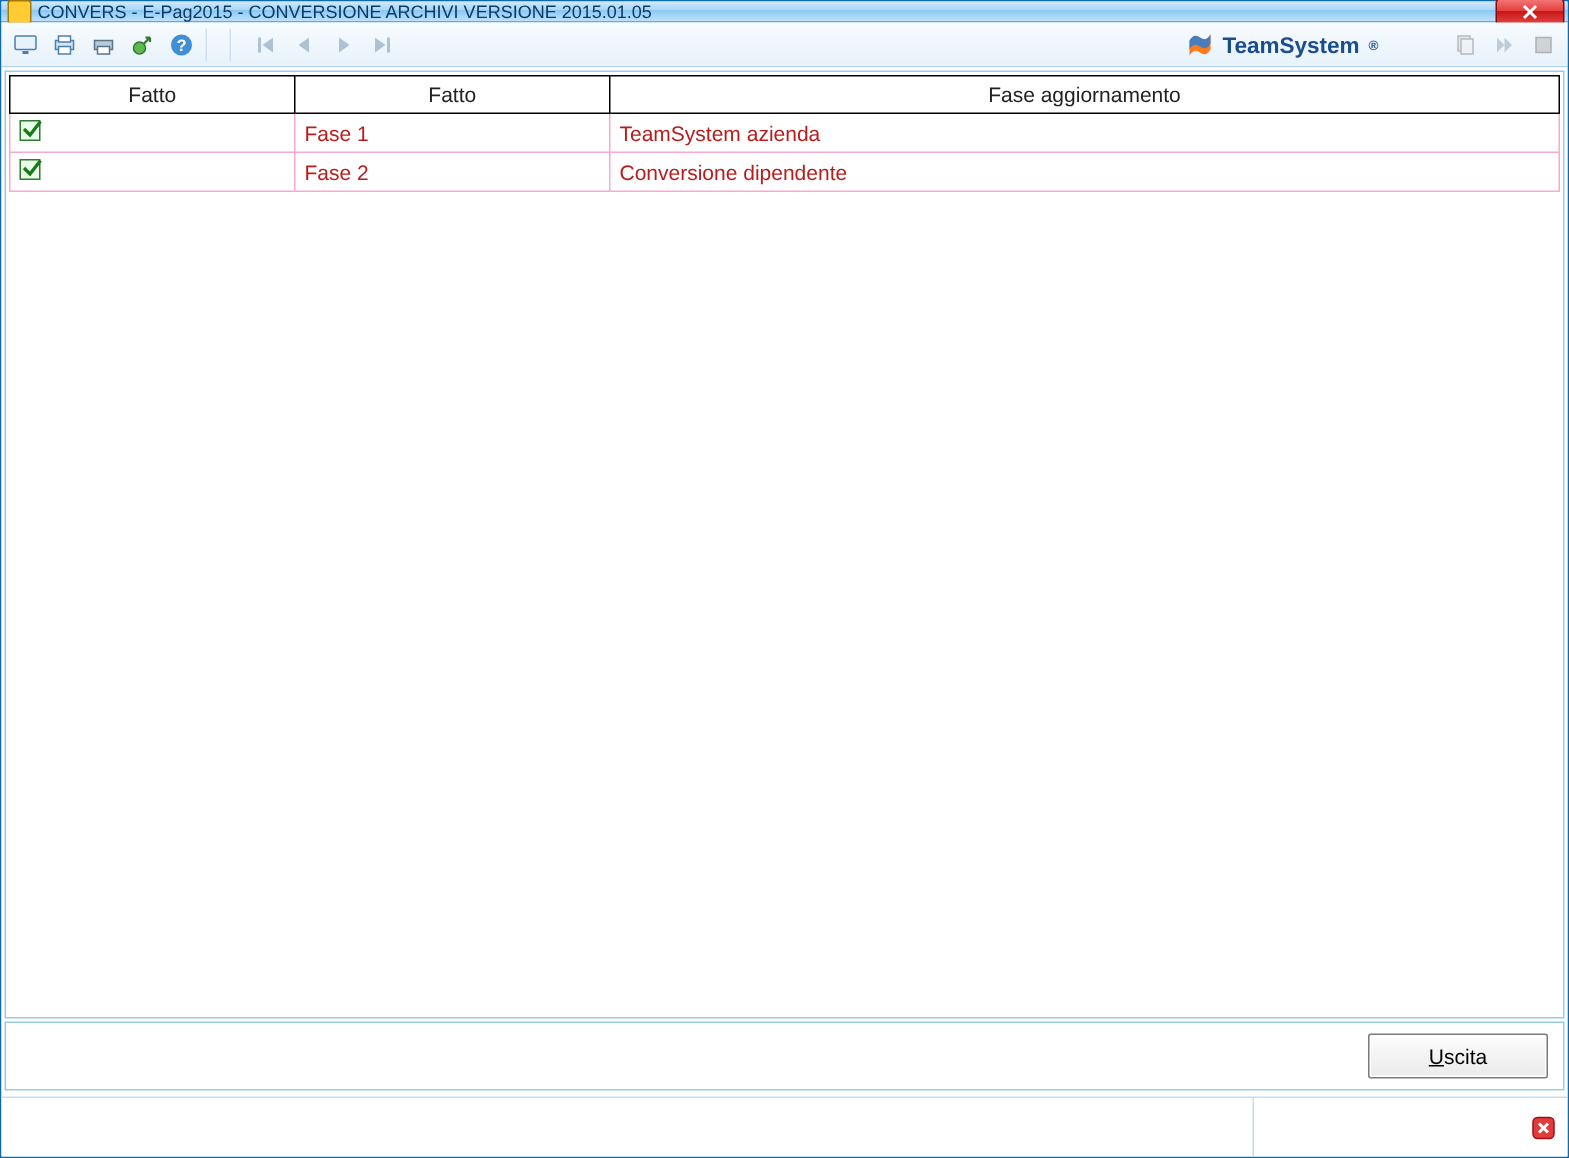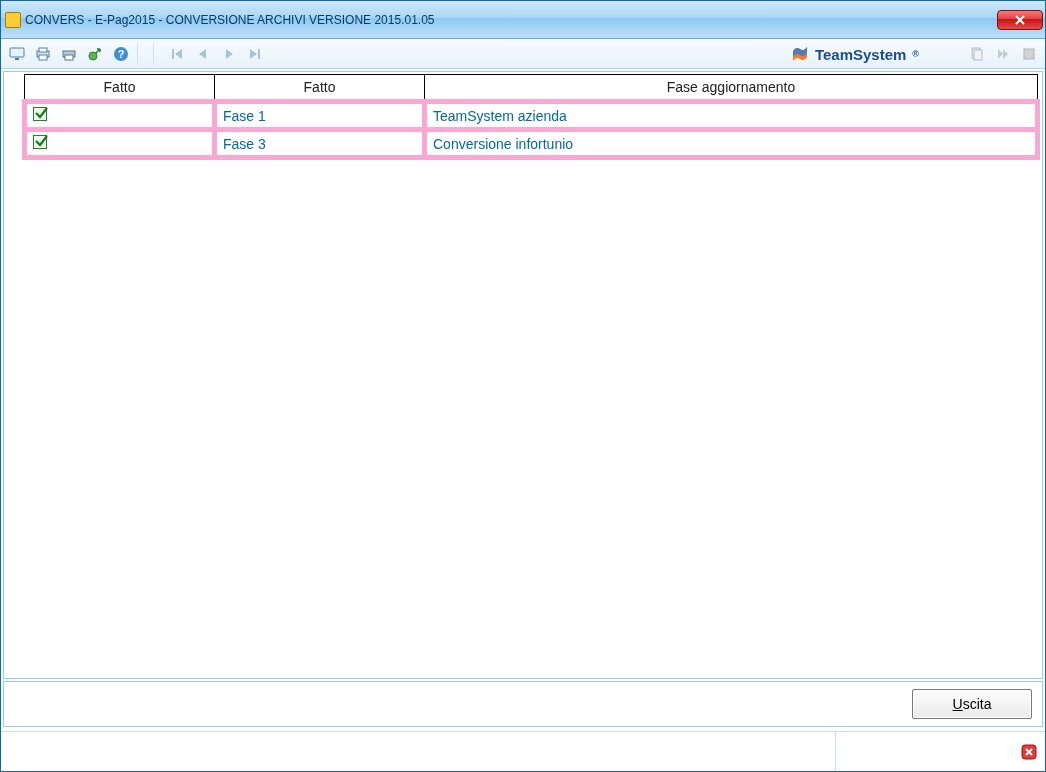--- a/index.html
+++ b/index.html
@@ -1,20 +1,20 @@
 <!DOCTYPE html>
 <html><head>
 <meta charset="utf-8">
 <style>
   * { box-sizing: border-box; }
   html, body { margin: 0; padding: 0; font-family: Tahoma, Verdana, Arial, sans-serif; font-size: 12px; background: #fff; }
   .window { width: 1046px; height: 772px; background: #fff; position: relative; display: flex; flex-direction: column; border: 1px solid #0f6aa8; }
   
   .titlebar {
-    height: 38px; display: flex; align-items: center; justify-content: space-between;
+    height: 14px; display: flex; align-items: center; justify-content: space-between;
     background: linear-gradient(to bottom,#cfe8fb 0%,#a8d6f6 45%,#8cc9f2 46%,#bfe0fa 100%);
     border-bottom: 1px solid #6aa8d8; padding: 0 0 0 4px;
   }
   .titlebar-left { display:flex; align-items:center; gap:4px; }
   .title-text { color:#0a3a66; font-size:12px; white-space:nowrap; }
   .win-icon { width:16px; height:16px; background:#ffcc33; border:1px solid #aa7700; border-radius:2px; display:inline-block;}
   .close-btn {
     width:46px; height:20px; margin-right:0;
     background: linear-gradient(to bottom,#f47a7a 0%,#e64040 45%,#c81414 46%,#e24b4b 100%);
     border:1px solid #8a0b0b; border-top-left-radius:4px; border-bottom-left-radius:4px; border-top-right-radius:4px; border-bottom-right-radius:4px;
@@ -34,30 +34,30 @@
   .brand { display:flex; align-items:flex-end; gap:6px; color:#1a4d8f; font-weight:bold; font-size:15px;}
   .brand .mark { width:18px;height:18px;}
   .brand .reg { font-size:9px; position:relative; top:-4px;}
   .right-tools { display:flex; gap:6px;}
   .ico { width:16px;height:16px; display:block;}
   .nav-arrow { fill:#7a98b5;}
   .nav-disabled { opacity:.55;}
   
   .content-outer { flex:1; padding:2px; background:#fff; display:flex; flex-direction:column; }
   .panel {
-    flex:1; border:1px solid #9acbe8; background:#fff; margin:0 0 2px 0; display:flex; flex-direction:column;padding-left:16px;
+    flex:1; border:1px solid #9acbe8; background:#fff; margin:0 0 2px 0; display:flex; flex-direction:column;
   }
   .grid-wrap { flex:1; margin:2px; border:0; background:#fff;}
   table.grid { width:100%; border-collapse:collapse; table-layout:fixed;}
   table.grid th {
     background:#fff; font-weight:normal; font-size:14px; color:#222;
     border:1px solid #000; padding:4px 6px; text-align:center;
   }
   table.grid td {
-    border:5px solid #f9a8d4; padding:3px 6px; font-size:14px; color:#0369a1;
+    border:1px solid #f9a8d4; padding:3px 6px; font-size:14px; color:#b91c1c;
     background:#fff; text-align:left; height:26px;
   }
   .col-fatto { width:190px;}
   .col-fase { width:210px;}
   .col-tipo { width:auto;}
   td.fatto-cell { text-align:center;}
   .check { width:14px; height:14px; display:inline-block; border:1px solid #2f7b2f; background:#eaffea; position:relative;}
   .check svg { position:absolute; top:-2px; left:0; width:14px; height:14px;}
   .check svg path { stroke:#1a7a1a; stroke-width:2.2; fill:none;}
   
@@ -209,22 +209,22 @@
                 <td class="fatto-cell"><span class="check"><svg viewBox="0 0 14 14">
                       <path d="M2 7 L6 11 L13 2"></path>
                     </svg></span></td>
                 <td>Fase  1</td>
                 <td>TeamSystem azienda</td>
               </tr>
               <tr>
                 <td class="fatto-cell"><span class="check"><svg viewBox="0 0 14 14">
                       <path d="M2 7 L6 11 L13 2"></path>
                     </svg></span></td>
-                <td>Fase  3</td>
-                <td>Conversione infortunio</td>
+                <td>Fase  2</td>
+                <td>Conversione dipendente</td>
               </tr>
             </tbody>
         </table>
       </div>
     </div>
     <div class="button-bar">
       <button class="btn">
         <span class="accel">U</span>
           <span>scita</span>
       </button>

